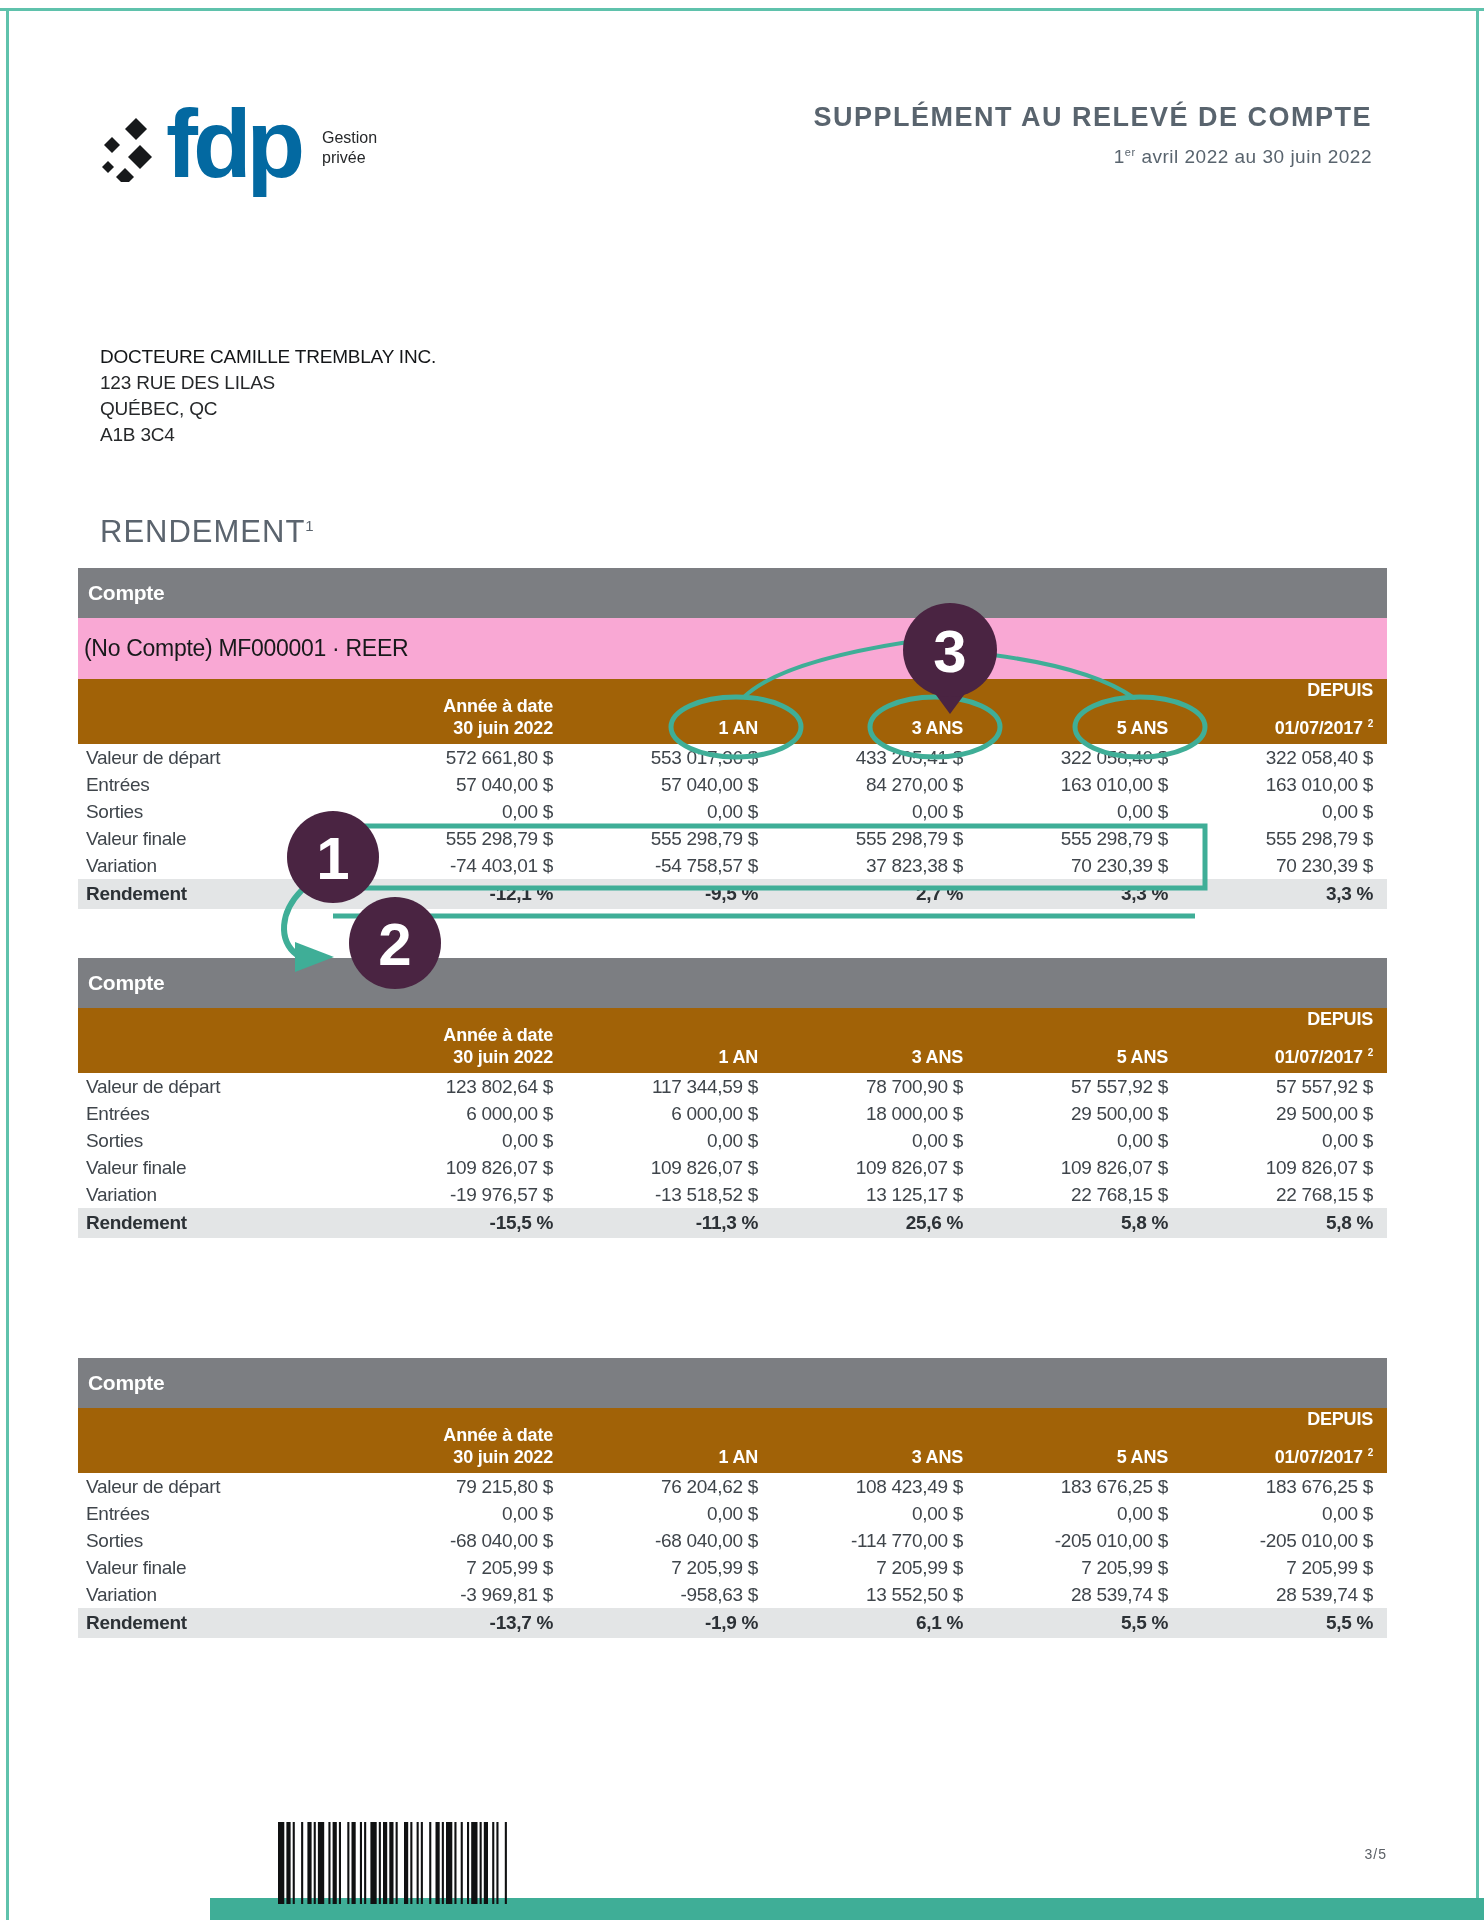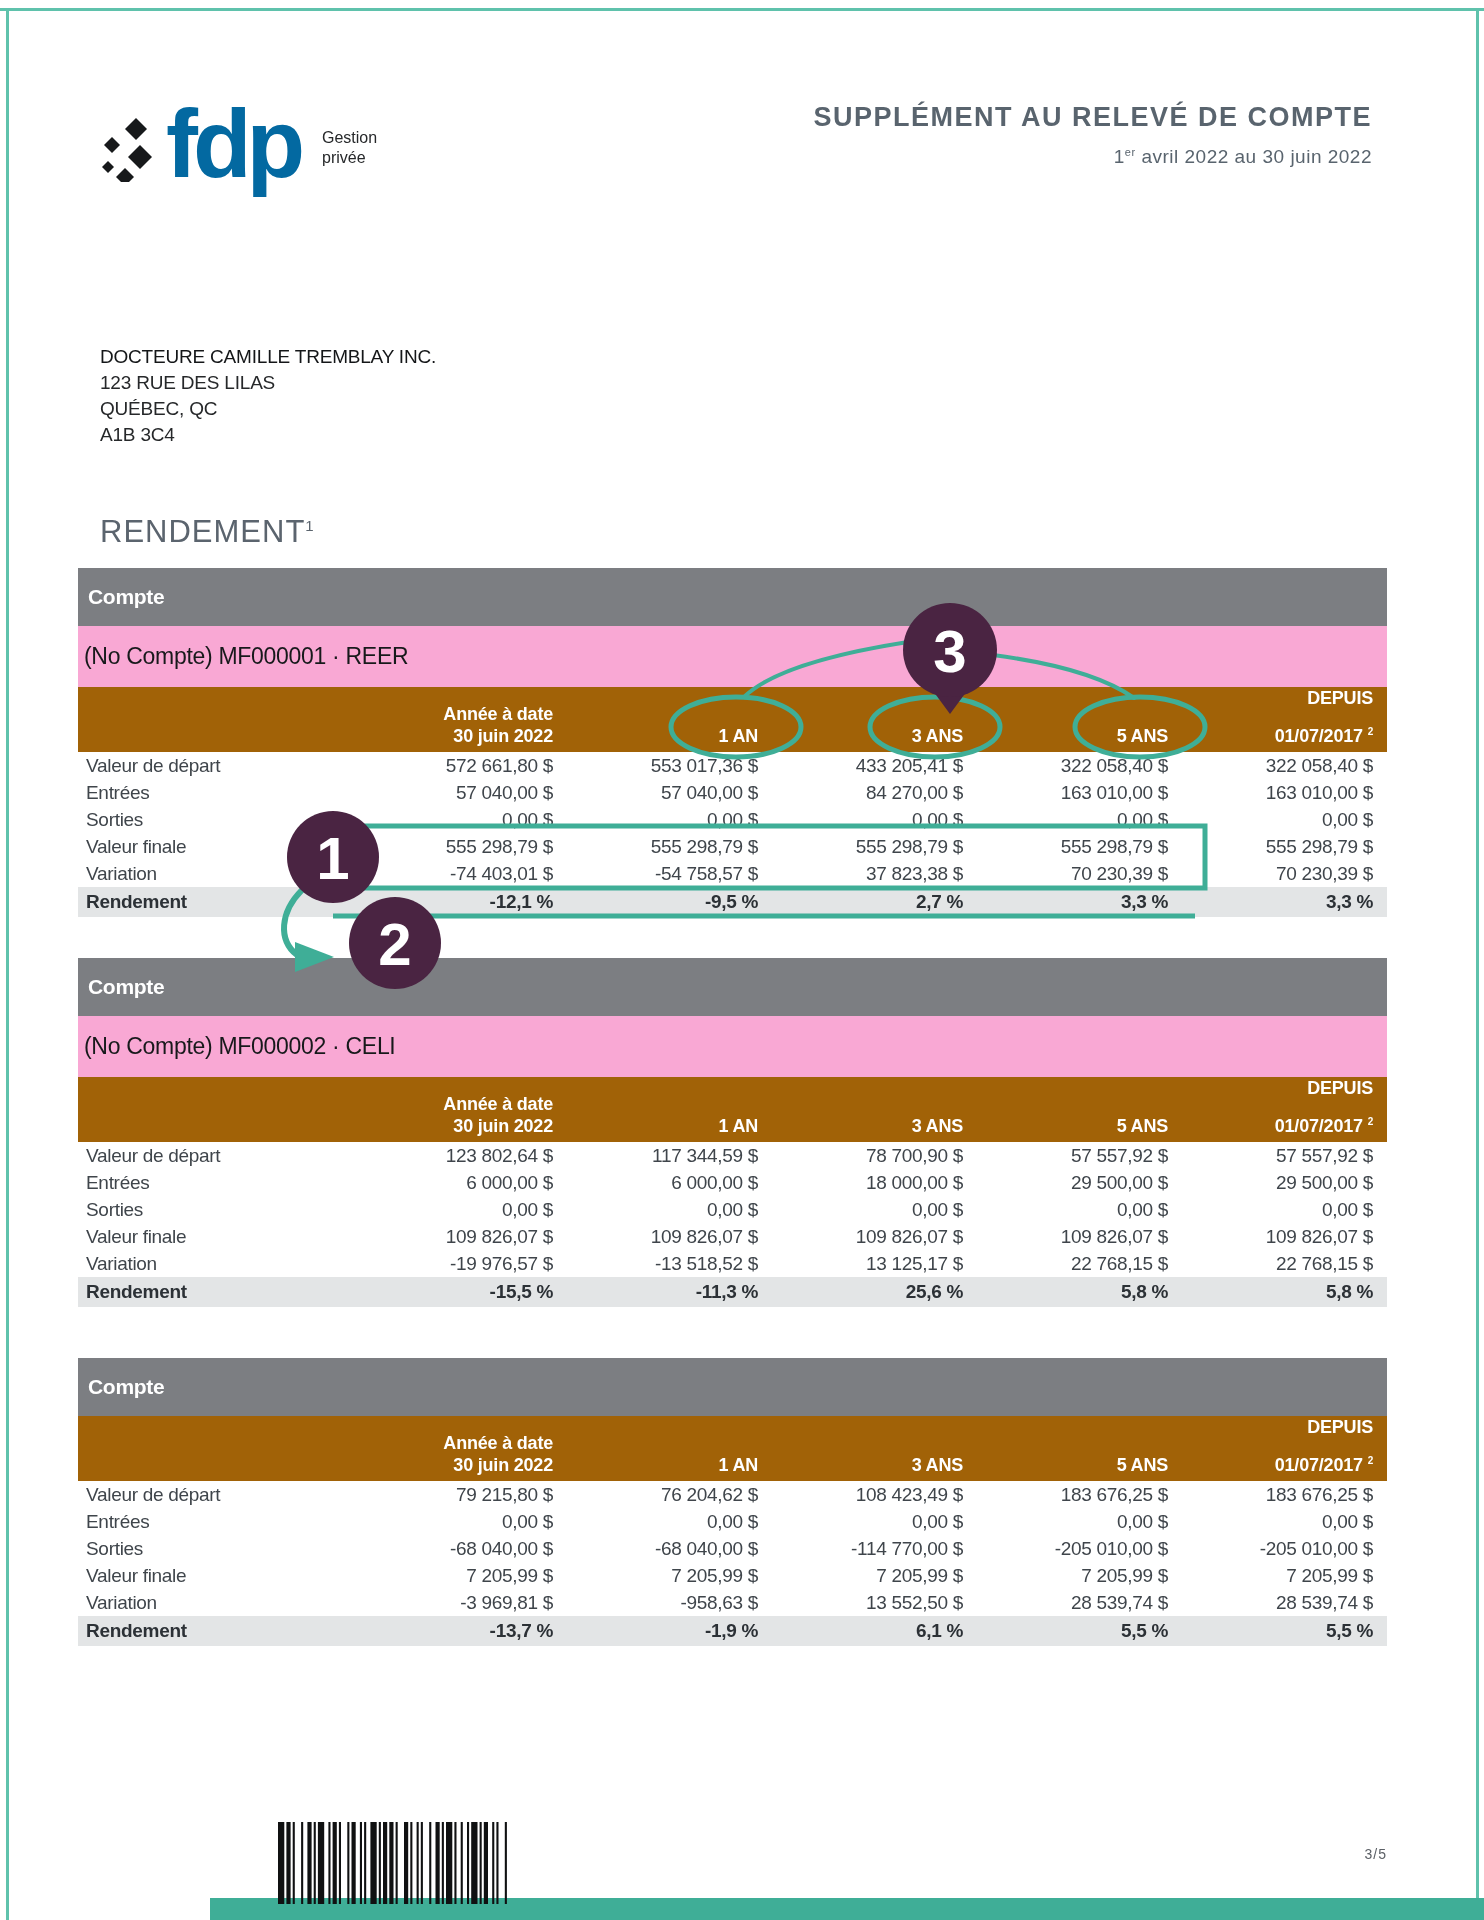--- a/index.html
+++ b/index.html
@@ -25,21 +25,21 @@
   
   .recipient{left:100px;top:344px;font-size:19px;line-height:26px;color:#26282a;letter-spacing:-0.2px;}
   .recipient .name{font-weight:400;color:#141618;}
 
   
   .section-title{left:100px;top:514px;font-size:31px;color:#5bririchtig;color:#5b646e;letter-spacing:1px;}
   .section-title sup{font-size:15px;}
 
   
   .perf-table{left:78px;width:1309px;}
-  .compte-bar{height:58px;background:#7c7e82;color:#fff;display:flex;align-items:center;
+  .compte-bar{height:50px;background:#7c7e82;color:#fff;display:flex;align-items:center;
               padding-left:10px;box-sizing:border-box;font-size:21px;font-weight:700;letter-spacing:-0.3px;}
   .account-row{height:61px;background:#f9a8d4;display:flex;align-items:center;padding-left:6px;
                box-sizing:border-box;font-size:23px;color:#17191b;letter-spacing:-0.3px;}
   .grid{display:grid;grid-template-columns:270px 205px 205px 205px 205px 219px;}
   .col-header{height:65px;background:#a16207;color:#fff;}
   .col-header .hcell{display:flex;flex-direction:column;justify-content:flex-end;align-items:flex-end;
                      padding-bottom:9px;font-size:18px;font-weight:700;line-height:22px;letter-spacing:-0.2px;}
   .col-header .hcell.last{padding-right:14px;gap:12px;}
   .col-header sup{font-size:10px;vertical-align:super;}
   .rows .trow{height:27px;align-items:center;font-size:19px;color:#3f454b;letter-spacing:-0.3px;}
@@ -163,23 +163,20 @@
         <div class="val">2,7 %</div>
         <div class="val">3,3 %</div>
         <div class="val last">3,3 %</div>
       </div>
     </div>
 </section>
 
 <section class="abs perf-table" style="top:958px">
   <div class="compte-bar">
       <span>Compte</span>
-    </div>
-  <div class="account-row">
-      <span>(No Compte) MF000002 · CELI</span>
     </div>
   <div class="col-header grid">
       <div></div>
       <div class="hcell">
         <span>Année à date</span>
         <span>30 juin 2022</span>
       </div>
       <div class="hcell">
         <span>1 AN</span>
       </div>

